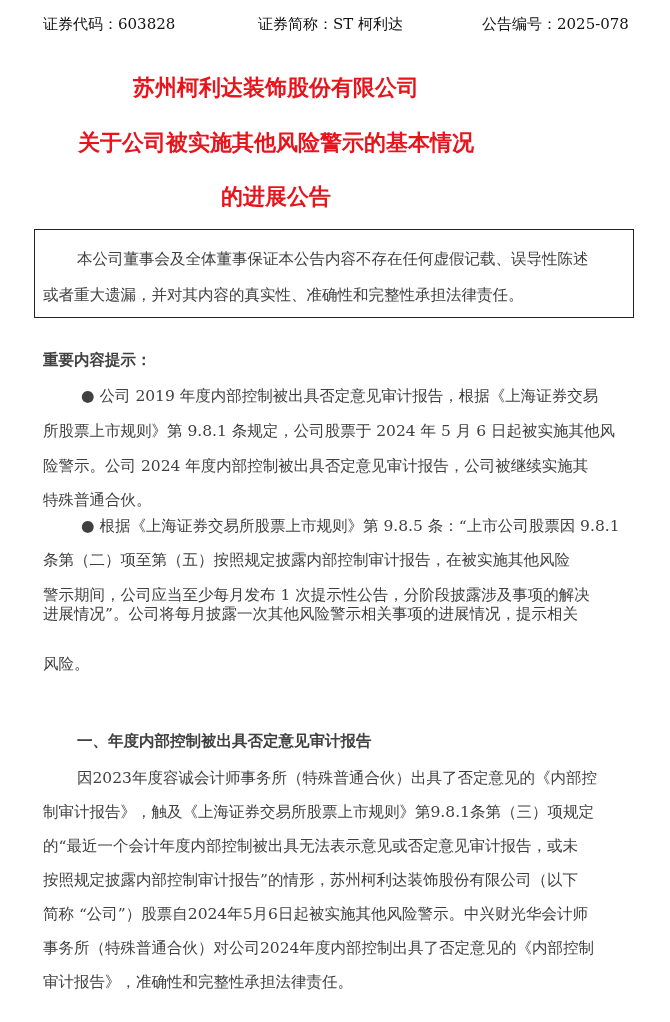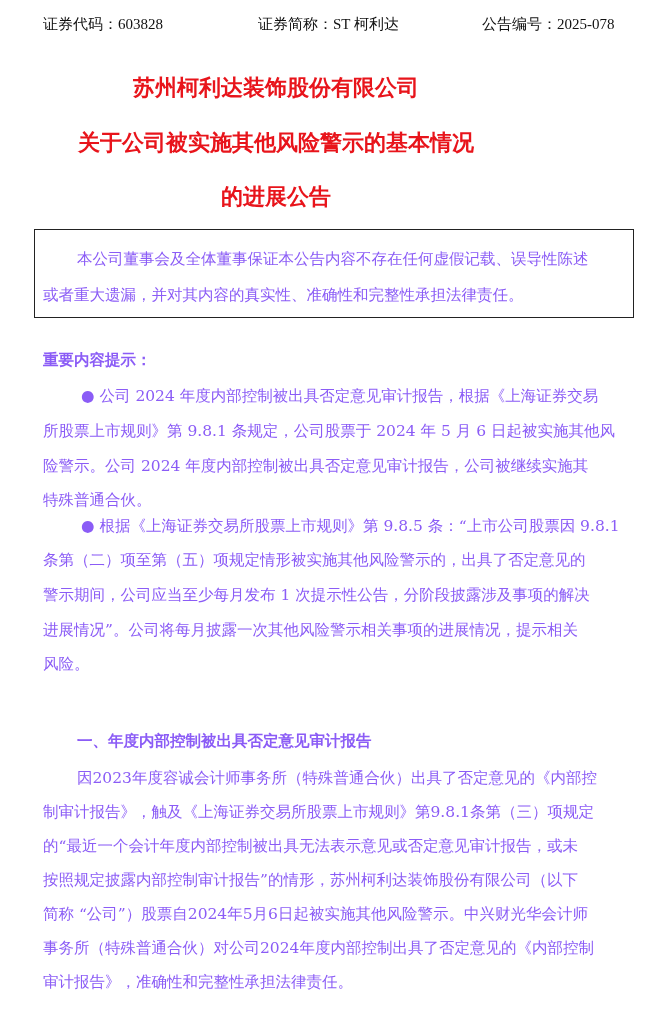--- a/index.html
+++ b/index.html
@@ -1,24 +1,24 @@
 <!DOCTYPE html>
 <html><head>
 <meta charset="utf-8">
 <style>
   html, body { margin: 0; padding: 0; background: #ffffff; }
   body { width: 670px; height: 1022px; position: relative; overflow: hidden;
          font-family: "DejaVu Serif", "Liberation Serif", serif; color: #111; }
-  .hdr { position: absolute; top: 14px; font-size: 15px; line-height: 20px; white-space: nowrap; font-family: Liberation Serif, serif; }
+  .hdr { position: absolute; top: 14px; font-size: 15px; line-height: 20px; white-space: nowrap; }
   .t { position: absolute; left: 0; width: 552px; text-align: center; color: #e8141b;
        font-size: 22px; font-weight: bold; line-height: 30px; white-space: nowrap;
        font-family: "DejaVu Sans", "Liberation Sans", sans-serif; }
   .box { position: absolute; left: 34px; top: 229px; width: 600px; height: 89px;
          border: 1px solid #222; box-sizing: border-box; }
-  .ln { position: absolute; font-size: 15.5px; line-height: 20px; white-space: nowrap; color: #8b5cf6; }
+  .ln { position: absolute; font-size: 15.5px; line-height: 20px; white-space: nowrap; color: #404040; }
   .b { font-weight: bold; font-family: Liberation Serif, serif; text-align: right; }
 </style>
 </head>
 <body>
 
 <div>
   <div class="hdr" style="left:43px">证券代码：603828</div>
   <div class="hdr" style="left:258px">证券简称：ST 柯利达</div>
   <div class="hdr" style="left:482px">公告编号：2025-078</div>
 </div>
@@ -29,31 +29,31 @@
   <div class="t" style="top:182px">的进展公告</div>
 </div>
 
 <div class="box"></div>
 <div class="ln" style="left:77px;top:249px">本公司董事会及全体董事保证本公告内容不存在任何虚假记载、误导性陈述</div>
 <div class="ln" style="left:43px;top:285px">或者重大遗漏，并对其内容的真实性、准确性和完整性承担法律责任。</div>
 
 <div class="ln b" style="left:43px;top:350px">重要内容提示：</div>
 
 <div>
-  <div class="ln" style="left:81px;top:386px">● 公司 2024 年度内部控制被出具否定意见审计报告，根据《上海证券交易</div>
+  <div class="ln" style="left:81px;top:386px">● 公司 2019 年度内部控制被出具否定意见审计报告，根据《上海证券交易</div>
   <div class="ln" style="left:43px;top:421px">所股票上市规则》第 9.8.1 条规定，公司股票于 2024 年 5 月 6 日起被实施其他风</div>
   <div class="ln" style="left:43px;top:456px">险警示。公司 2024 年度内部控制被出具否定意见审计报告，公司被继续实施其</div>
   <div class="ln" style="left:43px;top:490px">特殊普通合伙。</div>
 </div>
 
 <div>
   <div class="ln" style="left:81px;top:516px">● 根据《上海证券交易所股票上市规则》第 9.8.5 条：“上市公司股票因 9.8.1</div>
-  <div class="ln" style="left:43px;top:550px">条第（二）项至第（五）项规定情形被实施其他风险警示的，出具了否定意见的</div>
+  <div class="ln" style="left:43px;top:550px">条第（二）项至第（五）按照规定披露内部控制审计报告，在被实施其他风险</div>
   <div class="ln" style="left:43px;top:585px">警示期间，公司应当至少每月发布 1 次提示性公告，分阶段披露涉及事项的解决</div>
-  <div class="ln" style="left:43px;top:620px">进展情况”。公司将每月披露一次其他风险警示相关事项的进展情况，提示相关</div>
+  <div class="ln" style="left:43px;top:604px">进展情况”。公司将每月披露一次其他风险警示相关事项的进展情况，提示相关</div>
   <div class="ln" style="left:43px;top:654px">风险。</div>
 </div>
 
 <div class="ln b" style="left:77px;top:731px">一、年度内部控制被出具否定意见审计报告</div>
 
 <div>
   <div class="ln" style="left:77px;top:768px">因2023年度容诚会计师事务所（特殊普通合伙）出具了否定意见的《内部控</div>
   <div class="ln" style="left:43px;top:802px">制审计报告》，触及《上海证券交易所股票上市规则》第9.8.1条第（三）项规定</div>
   <div class="ln" style="left:43px;top:836px">的“最近一个会计年度内部控制被出具无法表示意见或否定意见审计报告，或未</div>
   <div class="ln" style="left:43px;top:870px">按照规定披露内部控制审计报告”的情形，苏州柯利达装饰股份有限公司（以下</div>

